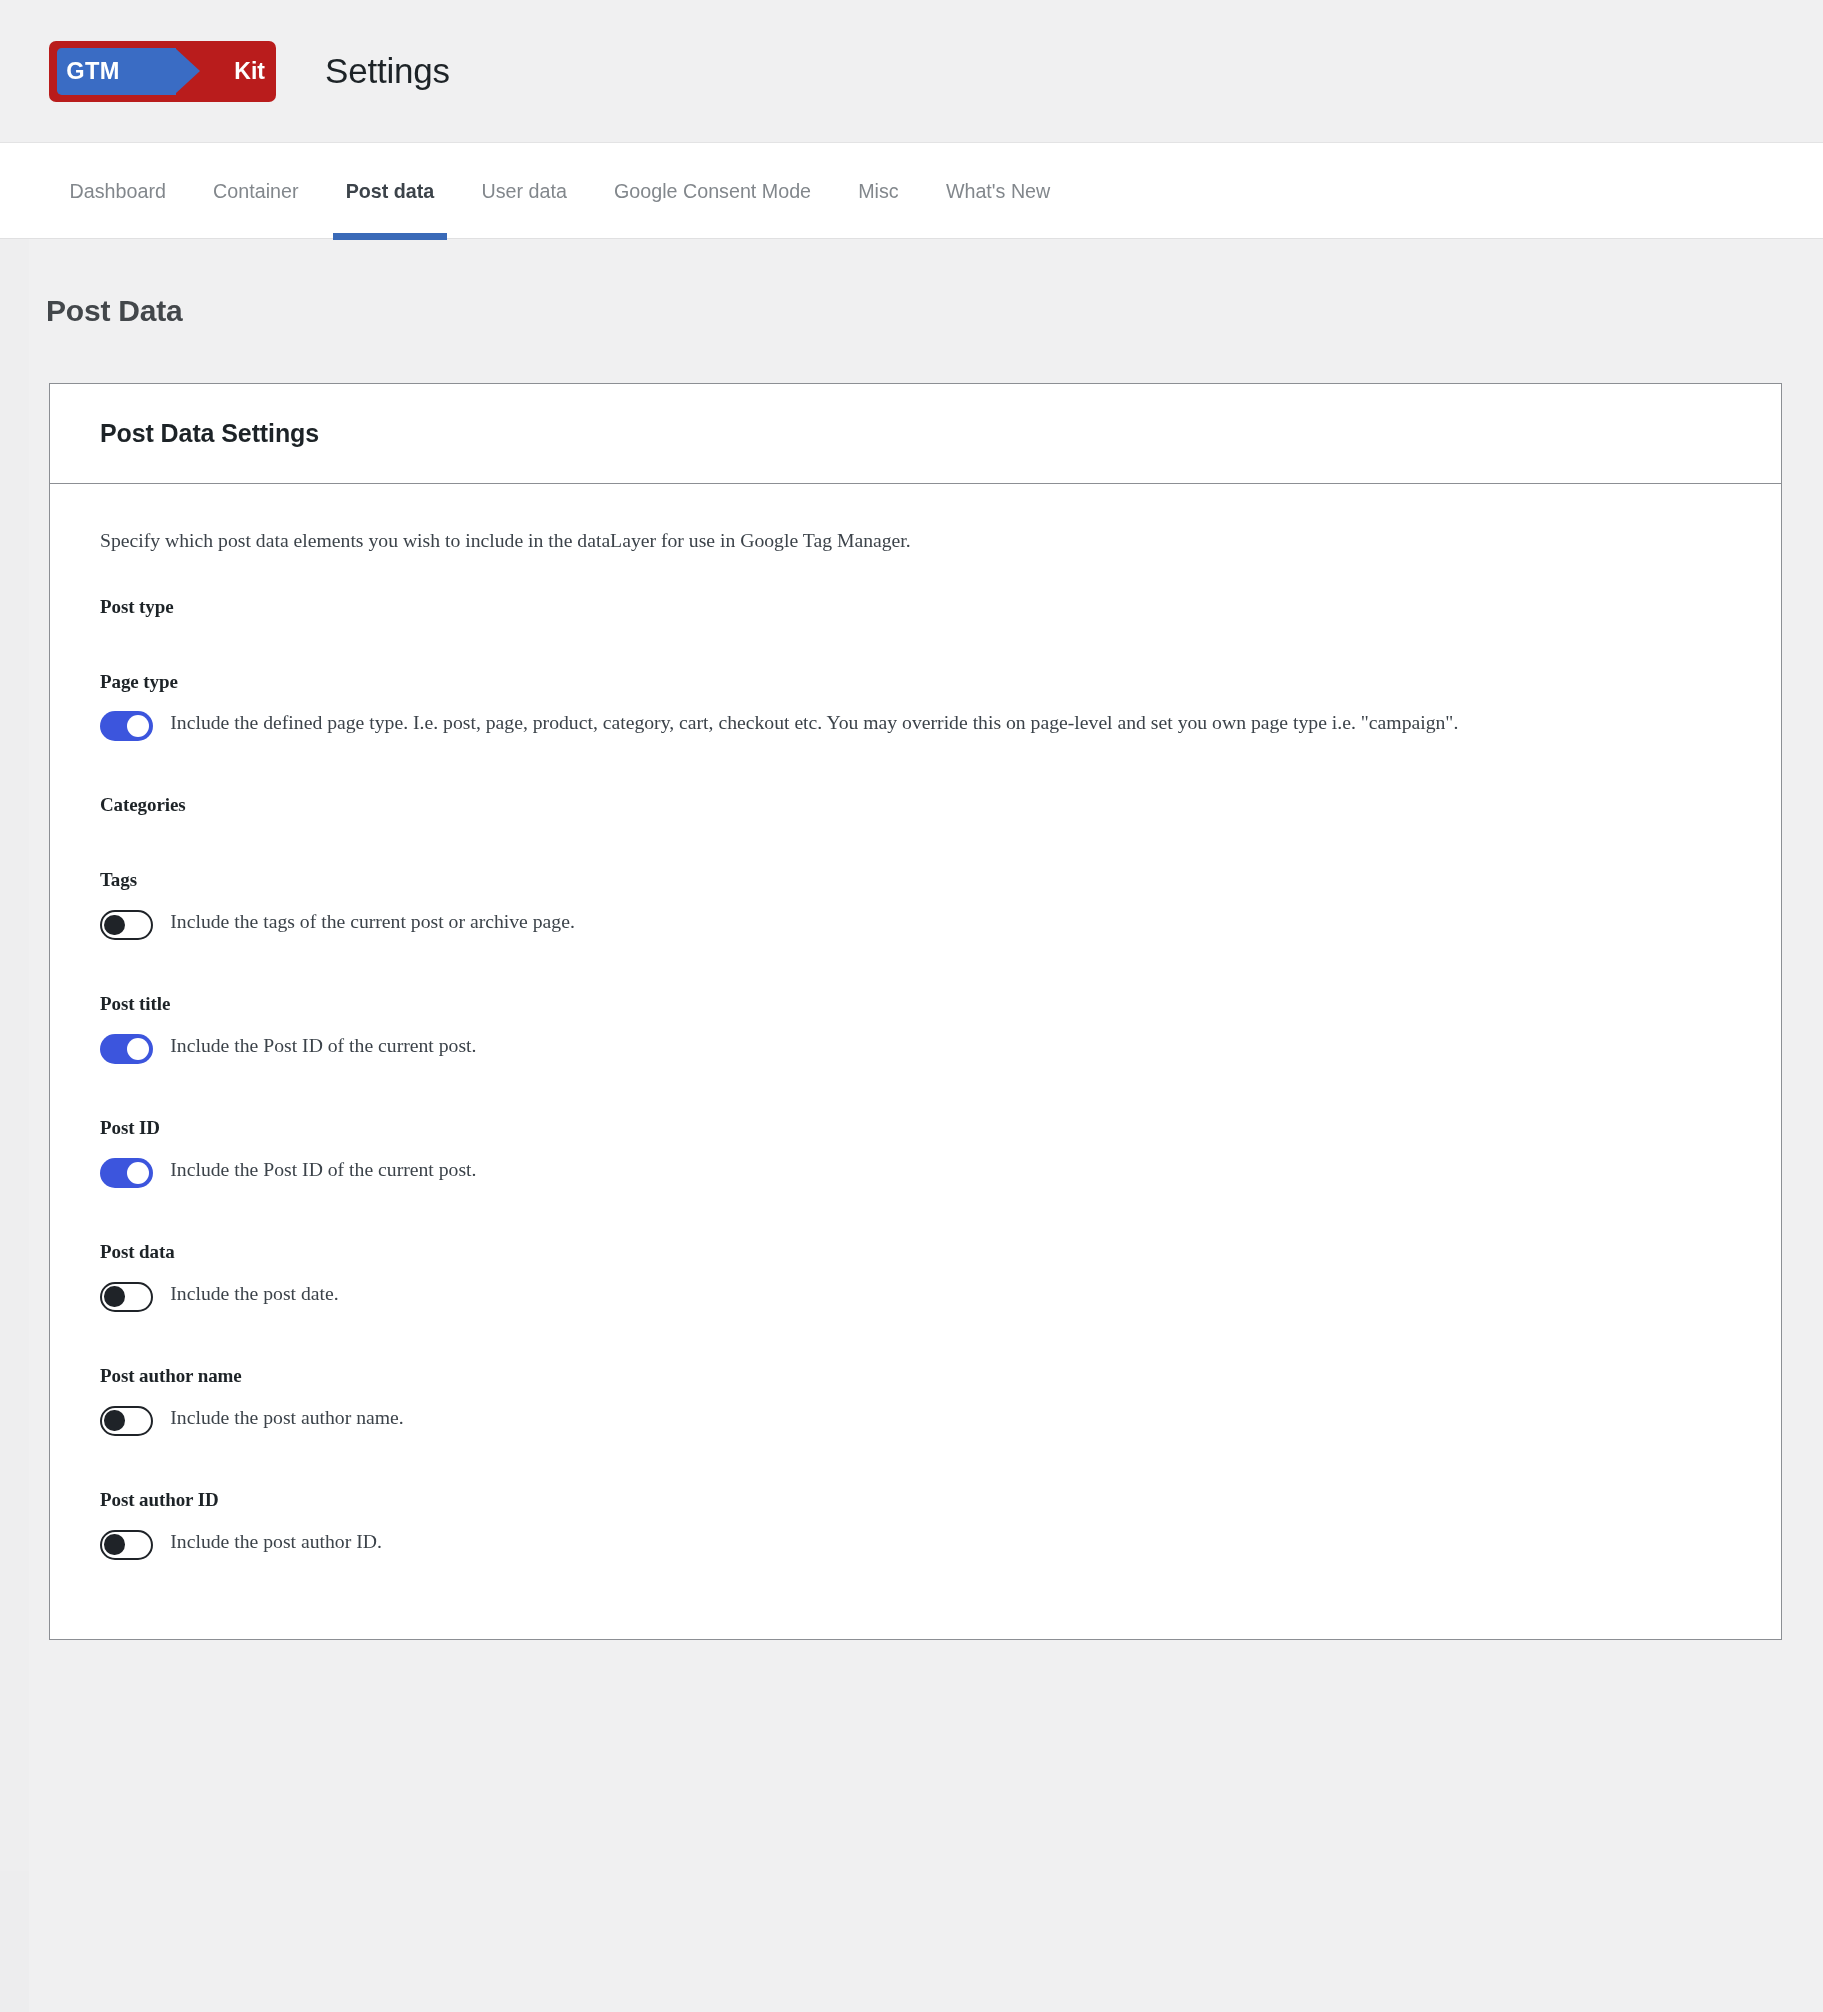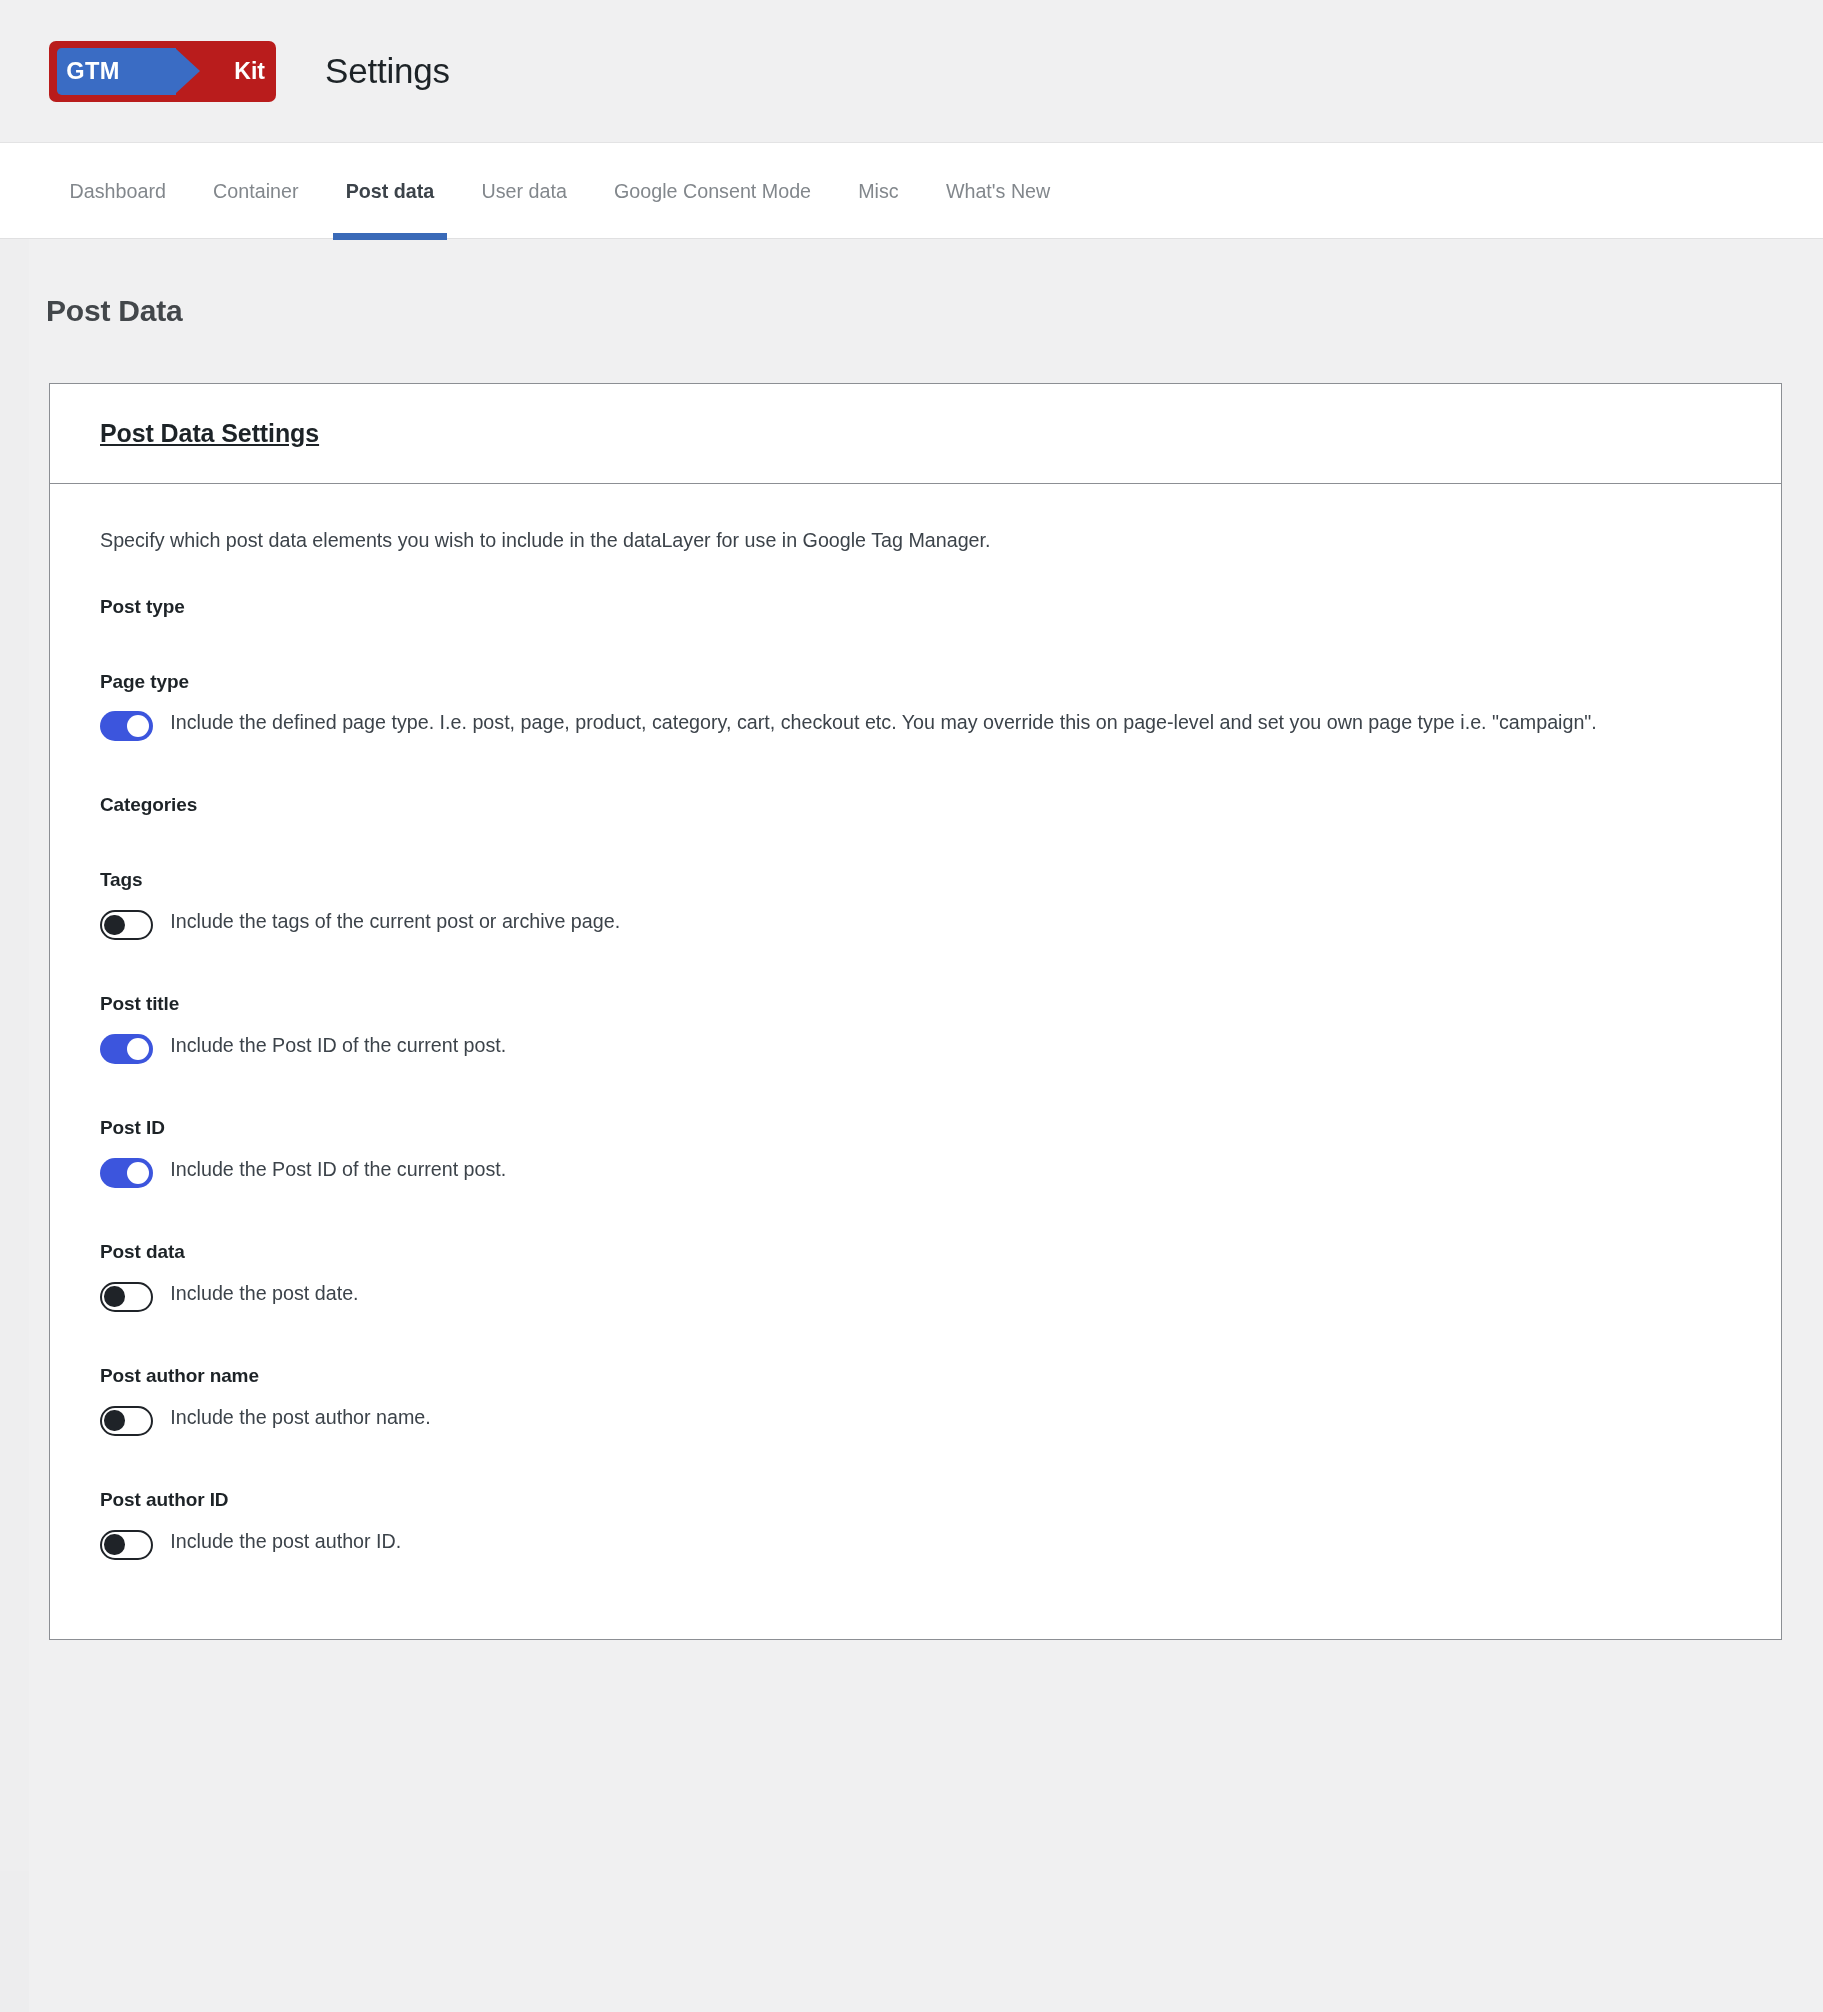--- a/index.html
+++ b/index.html
@@ -146,24 +146,24 @@
   .card-header {
     padding: 35px 0 35px 50px;
     border-bottom: 1.6px solid #8c8f94;
   }
   .card-header-title {
     margin: 0;
     font-size: 25px;
     font-weight: 700;
     color: #1d2327;
     letter-spacing: -0.1px;
-    text-decoration: underline;
   }
   .card-body {
     padding: 42px 50px 79px 50px;
+    font-family: Liberation Serif, serif;
   }
   .intro {
     margin: 0 0 41px 0;
     font-size: 19.7px;
     line-height: 1.45;
     color: #3c434a;
   }
 
   
   .setting {

